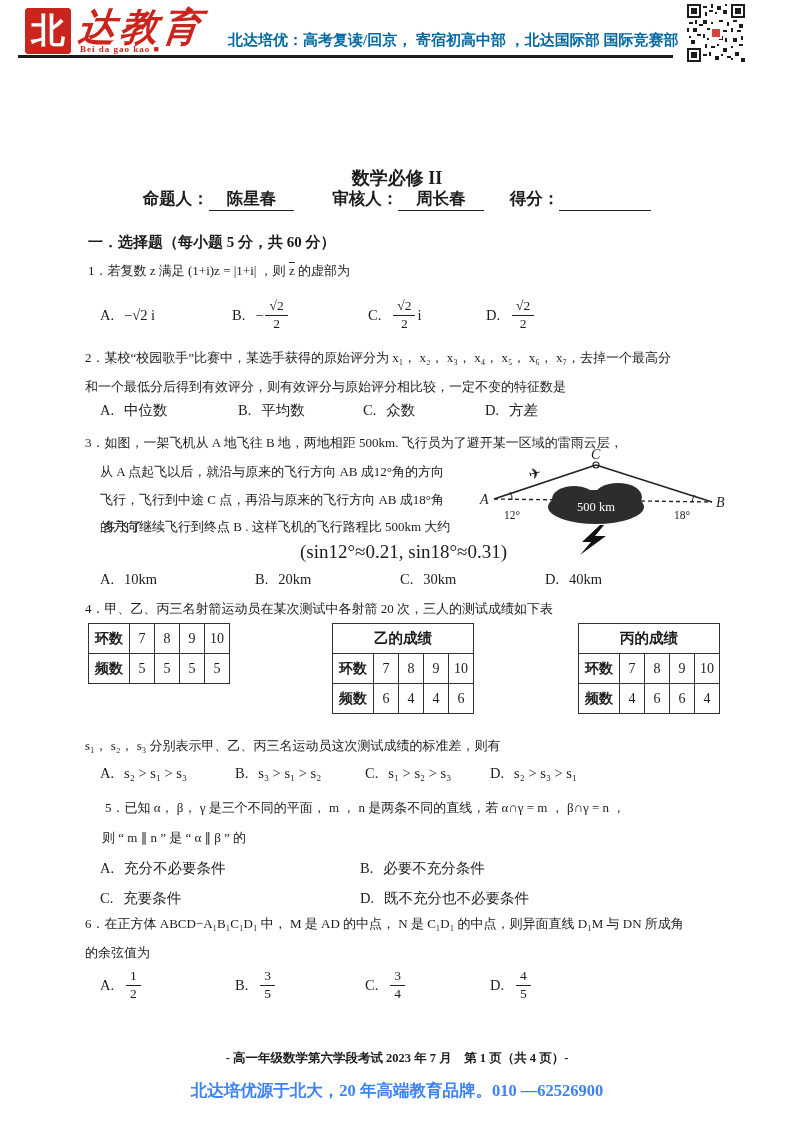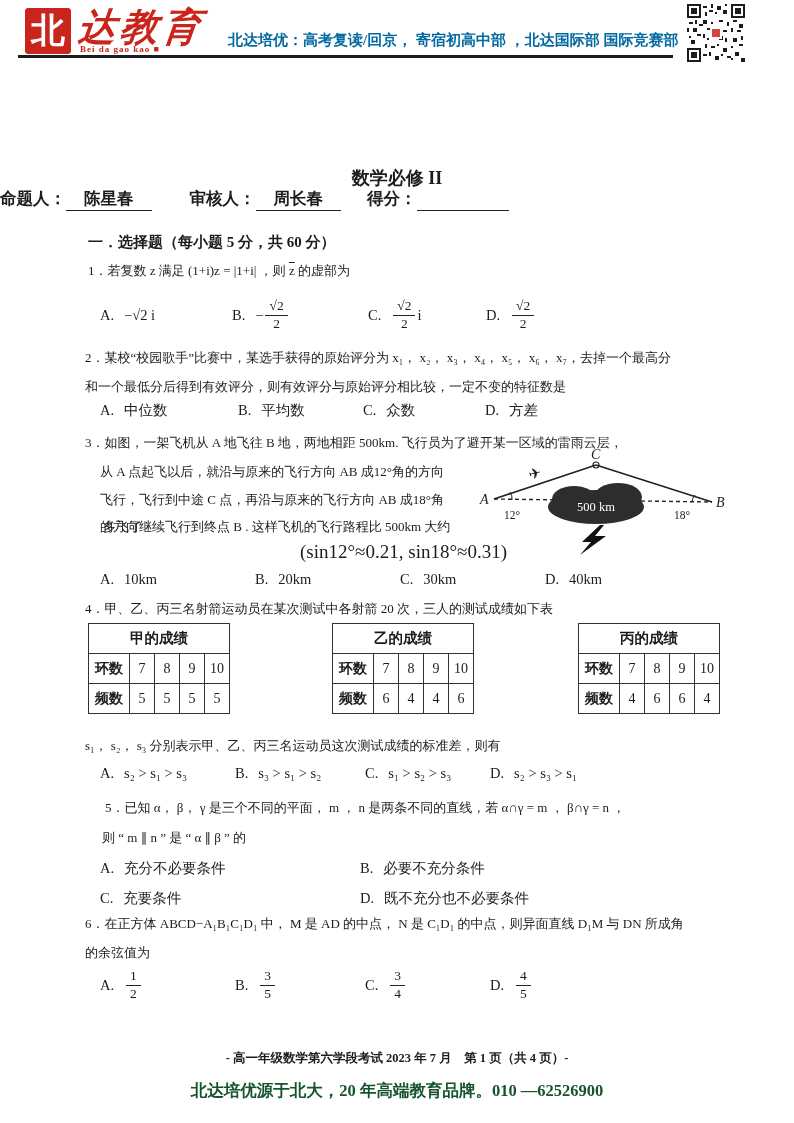--- a/index.html
+++ b/index.html
@@ -11,21 +11,21 @@
         color:#fff;font-weight:bold;font-size:34px;line-height:46px;text-align:center;box-shadow:0 0 0 1.5px #c9251c inset;}
   .logo-script{position:absolute;left:78px;top:2px;color:#c9251c;font-weight:bold;font-style:italic;
         font-size:38px;letter-spacing:4px;transform:skewX(-6deg);}
   .logo-sub{position:absolute;left:80px;top:44px;color:#c9251c;font-size:9px;font-weight:bold;letter-spacing:1px;}
   .tagline{position:absolute;left:228px;top:31px;color:#0369a1;font-weight:bold;font-size:15px;white-space:nowrap;}
   .header-rule{position:absolute;left:18px;top:55px;width:655px;height:2.5px;background:#1c1c1c;}
   .qr{position:absolute;left:685px;top:4px;width:62px;height:58px;}
   
   .title-main{position:absolute;top:112px;left:0;width:794px;text-align:center;font-size:18px;font-weight:bold;}
   .title-sub{position:absolute;top:150px;left:0;width:794px;text-align:center;font-size:18px;font-weight:bold;margin-top:16px;}
-  .meta{position:absolute;top:188px;left:0;width:794px;font-size:16.5px;font-weight:bold;white-space:nowrap;}
+  .meta{position:absolute;top:188px;left:0;width:794px;text-align:center;font-size:16.5px;font-weight:bold;white-space:nowrap;}
   .uname{display:inline-block;border-bottom:1.8px solid #222;padding:0 18px;}
   .ublank{display:inline-block;width:92px;border-bottom:1.8px solid #222;height:17px;vertical-align:bottom;}
   .gap1{display:inline-block;width:38px;}
   .gap2{display:inline-block;width:26px;}
   
   .sec{position:absolute;font-size:15px;font-weight:bold;}
   .stem{position:absolute;font-size:13px;line-height:21px;white-space:nowrap;}
   .opts{position:absolute;display:flex;align-items:center;font-size:14.5px;white-space:nowrap;}
   .opt{display:inline-flex;align-items:center;}
   .olab{margin-right:10px;}
@@ -40,21 +40,21 @@
   .w260{width:260px;}
   
   .tables-row{position:absolute;top:621px;left:0;width:794px;height:95px;}
   .stable{position:absolute;border-collapse:collapse;font-size:14px;}
   .stable td{border:1.6px solid #333;text-align:center;padding:0;}
   .stable .tt{height:29px;font-weight:bold;font-size:14.5px;}
   .stable .lab{width:40px;height:29px;font-weight:bold;}
   .stable .c{width:24px;height:29px;}
   
   .footer-page{position:absolute;top:1050px;left:0;width:794px;text-align:center;font-size:12.5px;font-weight:bold;}
-  .footer-promo{position:absolute;top:1080px;left:0;width:794px;text-align:center;font-size:16.5px;font-weight:bold;color:#14532d;}
+  .footer-promo{position:absolute;top:1080px;left:0;width:794px;text-align:center;font-size:16.5px;font-weight:bold;color:#3b82f6;}
 </style>
 </head>
 <body>
 
 <div class="page">
 
   <div class="seal">北</div>
   <div class="logo-script">达教育</div>
   <div class="logo-sub">Bei da gao kao ■</div>
   <div class="tagline">北达培优：高考复读/回京，  寄宿初高中部 ，北达国际部 国际竞赛部</div>
@@ -231,23 +231,20 @@
         <span class="olab">D.</span>
         <span>40km</span>
       </span>
   </div>
 
   <div class="stem" style="top:598px;left:85px;">4．甲、乙、丙三名射箭运动员在某次测试中各射箭 20 次，三人的测试成绩如下表</div>
   <div class="tables-row">
     <table class="stable" style="left:88px;top:2px;">
       <tbody>
       <tr>
-            <td class="tt" colspan="5">甲的成绩</td>
-          </tr>
-      <tr>
             <td class="lab">环数</td>
             <td class="c">7</td>
             <td class="c">8</td>
             <td class="c">9</td>
             <td class="c">10</td>
           </tr>
       <tr>
             <td class="lab">频数</td>
             <td class="c">5</td>
             <td class="c">5</td>

